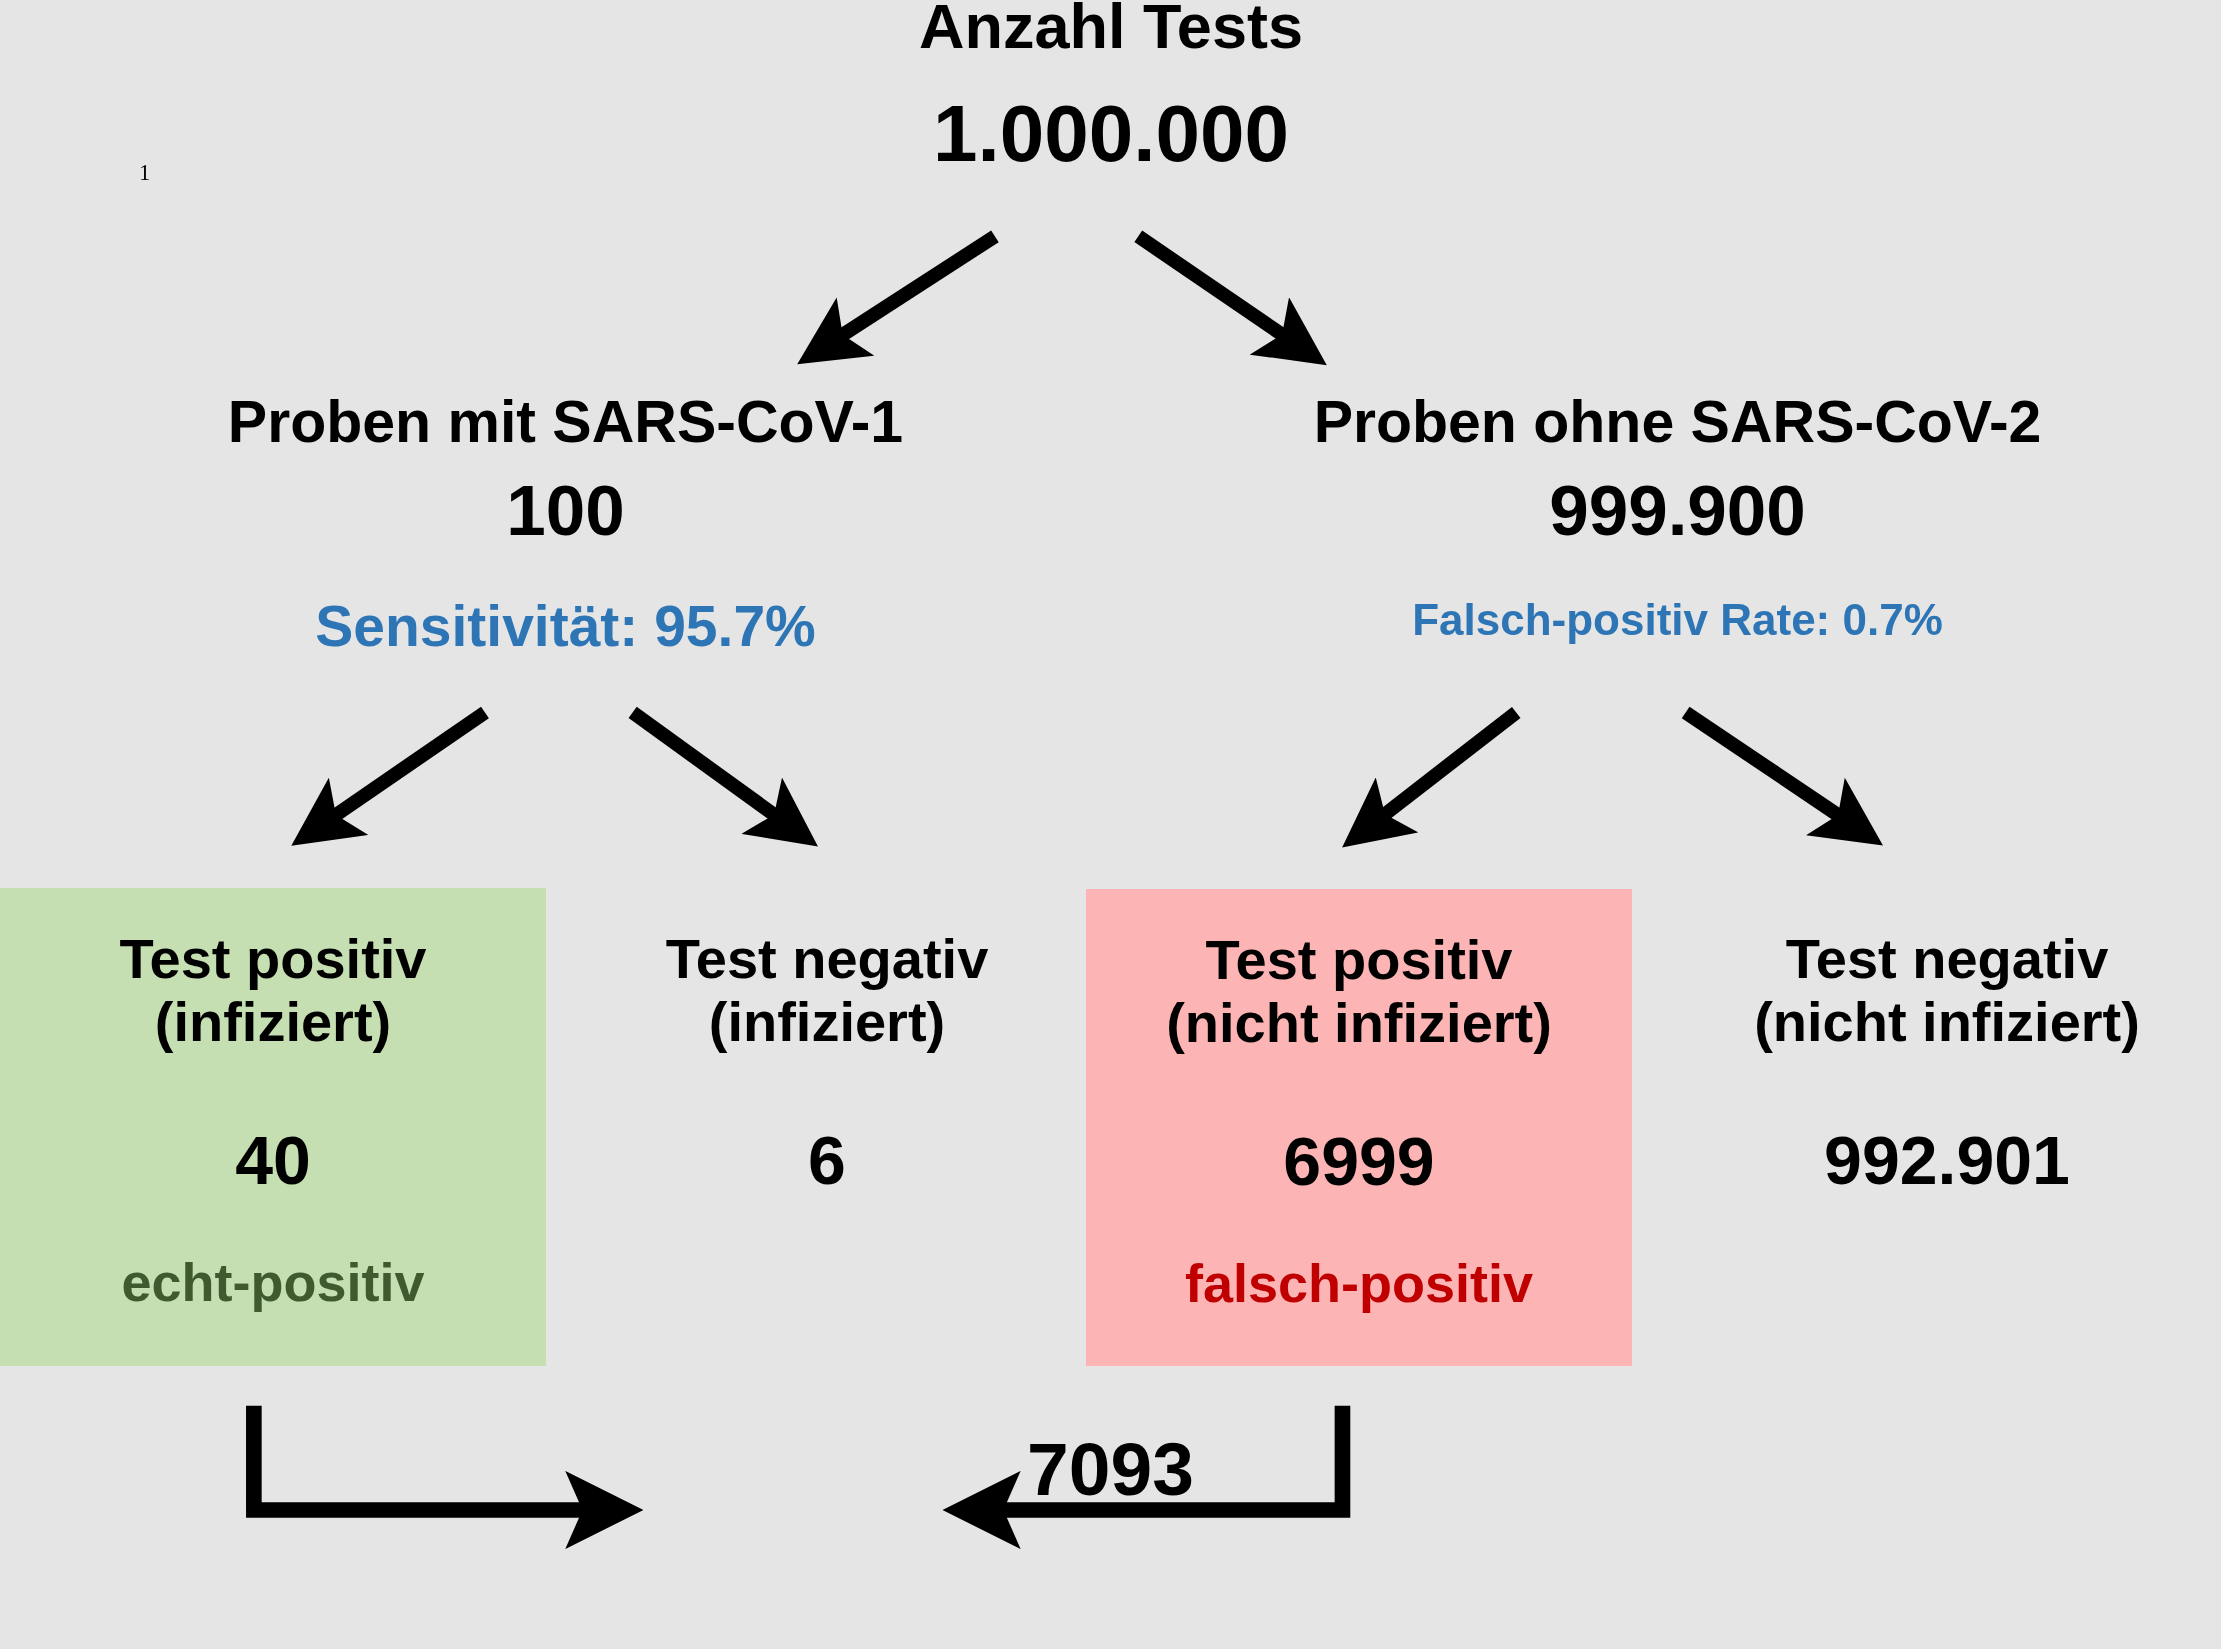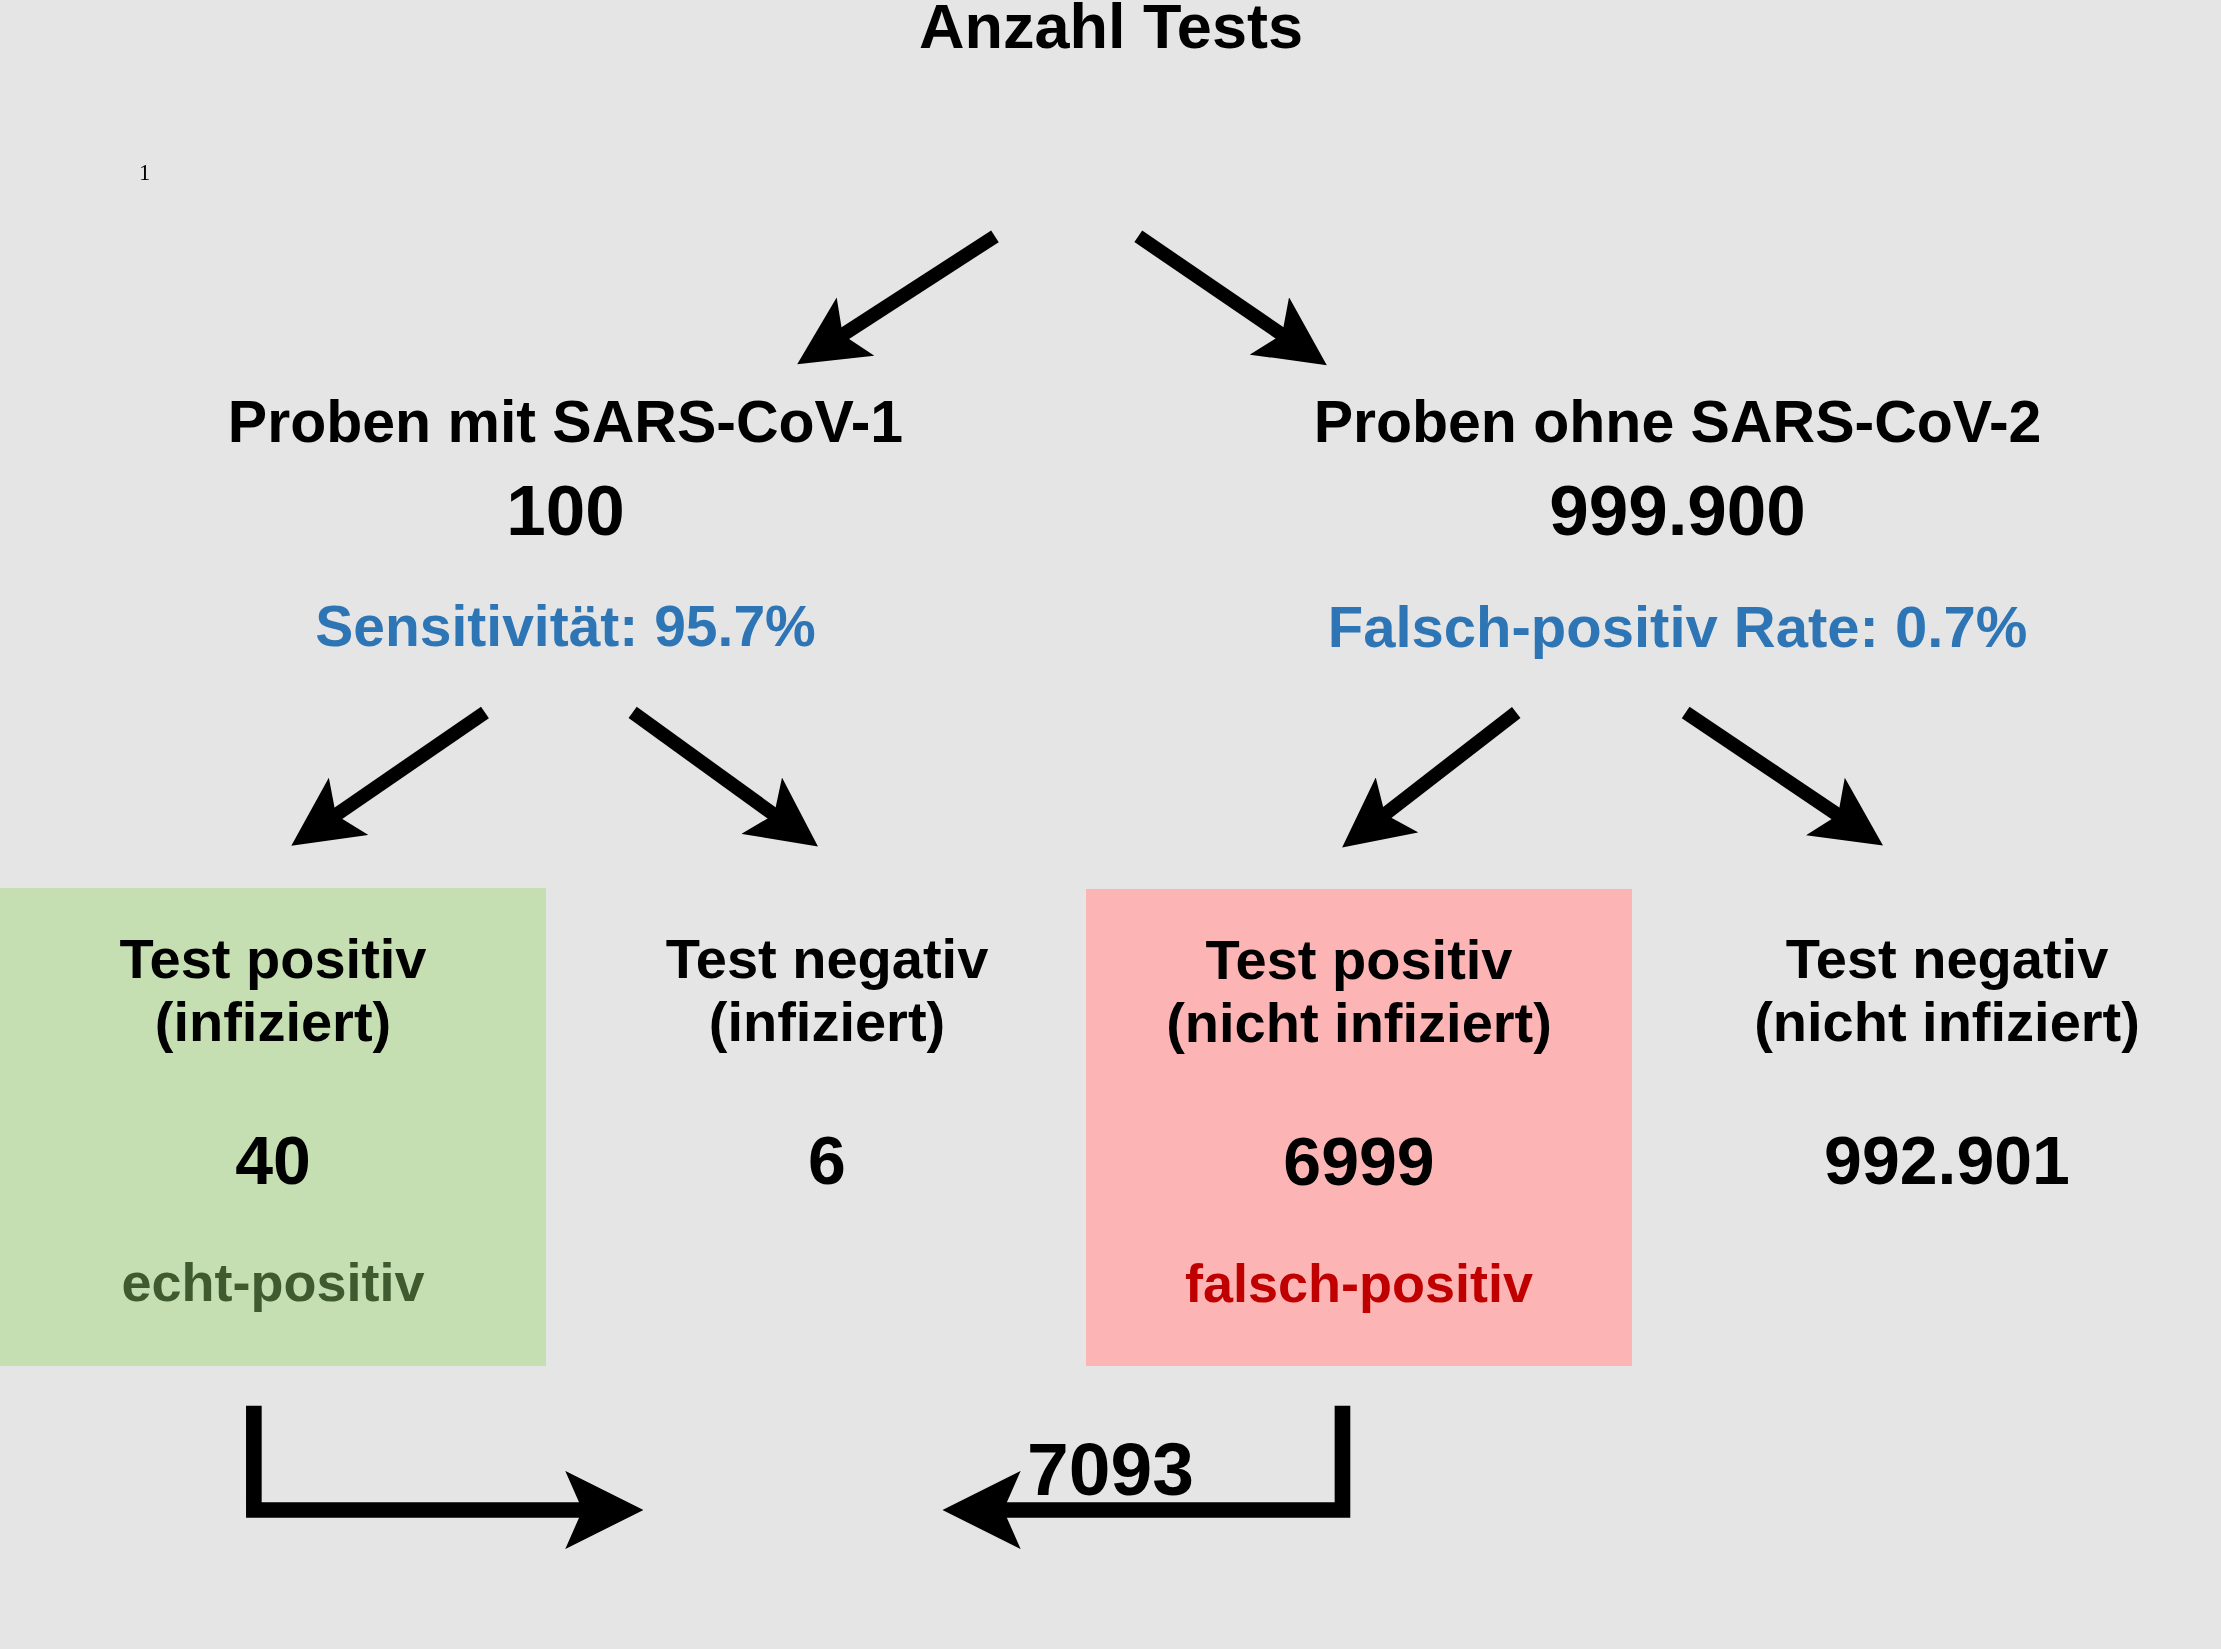--- a/index.html
+++ b/index.html
@@ -58,21 +58,21 @@
   #right-branch-label {
     left: 1165px; top: 393px; width: 1025px;
     font-size: 59px;
   }
   #right-branch-value {
     left: 1165px; top: 475px; width: 1025px;
     font-size: 71px;
   }
   #right-branch-rate {
     left: 1165px; top: 598px; width: 1025px;
-    font-size: 58px;
+    font-size: 44px;
     color: #2e75b6;
   }
   
   .outcome-box {
     position: absolute;
     box-sizing: border-box;
   }
   #box-true-positive {
     left: 0px; top: 888px; width: 546px; height: 478px;
     background: #c6dfb2;
@@ -161,20 +161,21 @@
     <line x1="1745" y1="820" x2="1580" y2="948" stroke="#000000" stroke-width="16" marker-end="url(#head)"></line>
 
     <line x1="1940" y1="820" x2="2130" y2="948" stroke="#000000" stroke-width="16" marker-end="url(#head)"></line>
 
     <path d="M292,1618 L292,1738 L690,1738" fill="none" stroke="#000000" stroke-width="18" marker-end="url(#head)"></path>
 
     <path d="M1545,1618 L1545,1738 L1135,1738" fill="none" stroke="#000000" stroke-width="18" marker-end="url(#head)"></path>
   </svg>
 
   <div class="txt" id="root-label">Anzahl Tests</div>
+  <div class="txt" id="root-value">1.000.000</div>
   <div class="txt" id="footnote-marker">1</div>
 
   <div class="txt" id="left-branch-label">Proben mit SARS-CoV-1</div>
   <div class="txt" id="left-branch-value">100</div>
   <div class="txt" id="left-branch-rate">Sensitivität: 95.7%</div>
 
   <div class="txt" id="right-branch-label">Proben ohne SARS-CoV-2</div>
   <div class="txt" id="right-branch-value">999.900</div>
   <div class="txt" id="right-branch-rate">Falsch-positiv Rate: 0.7%</div>
 

